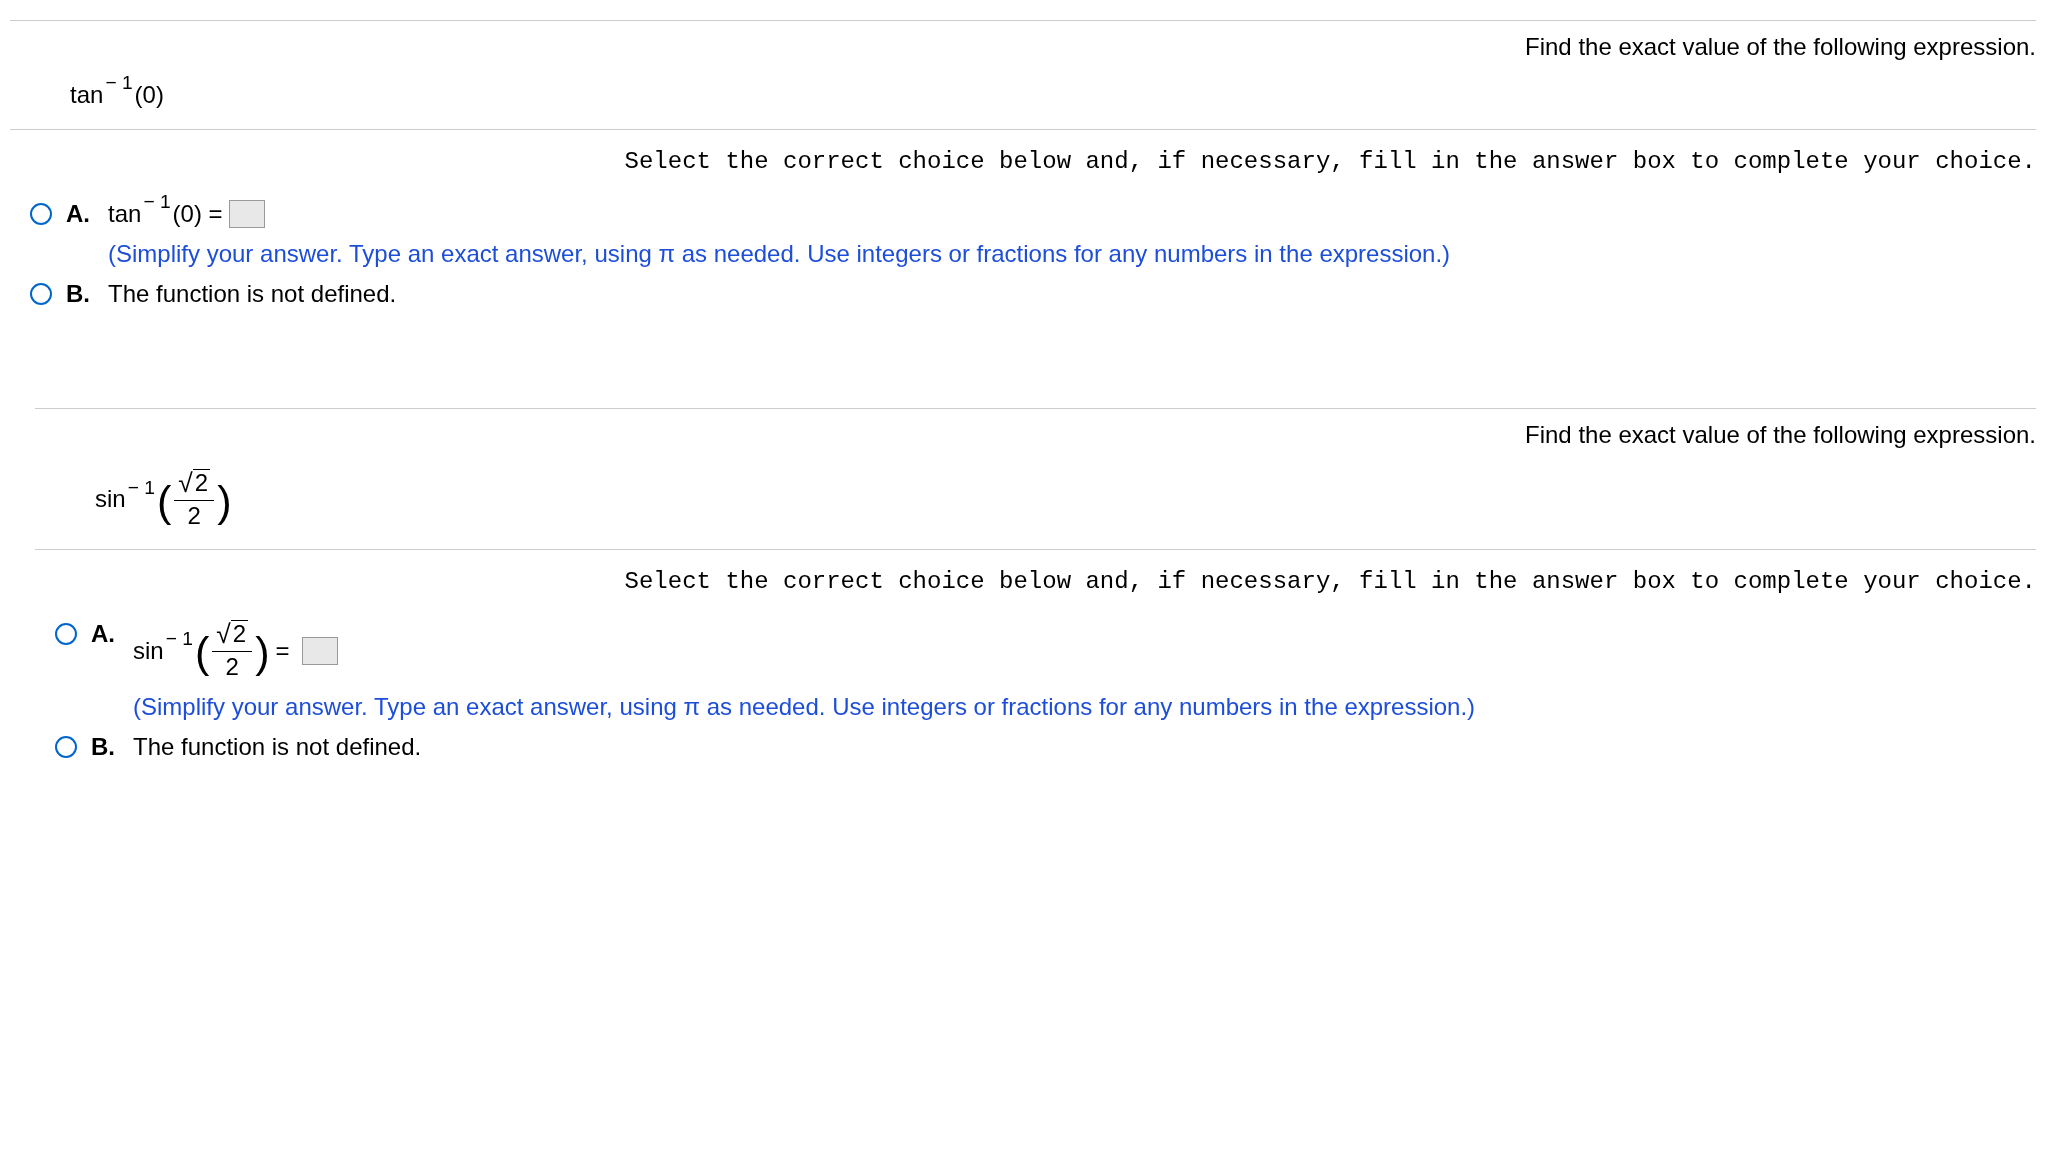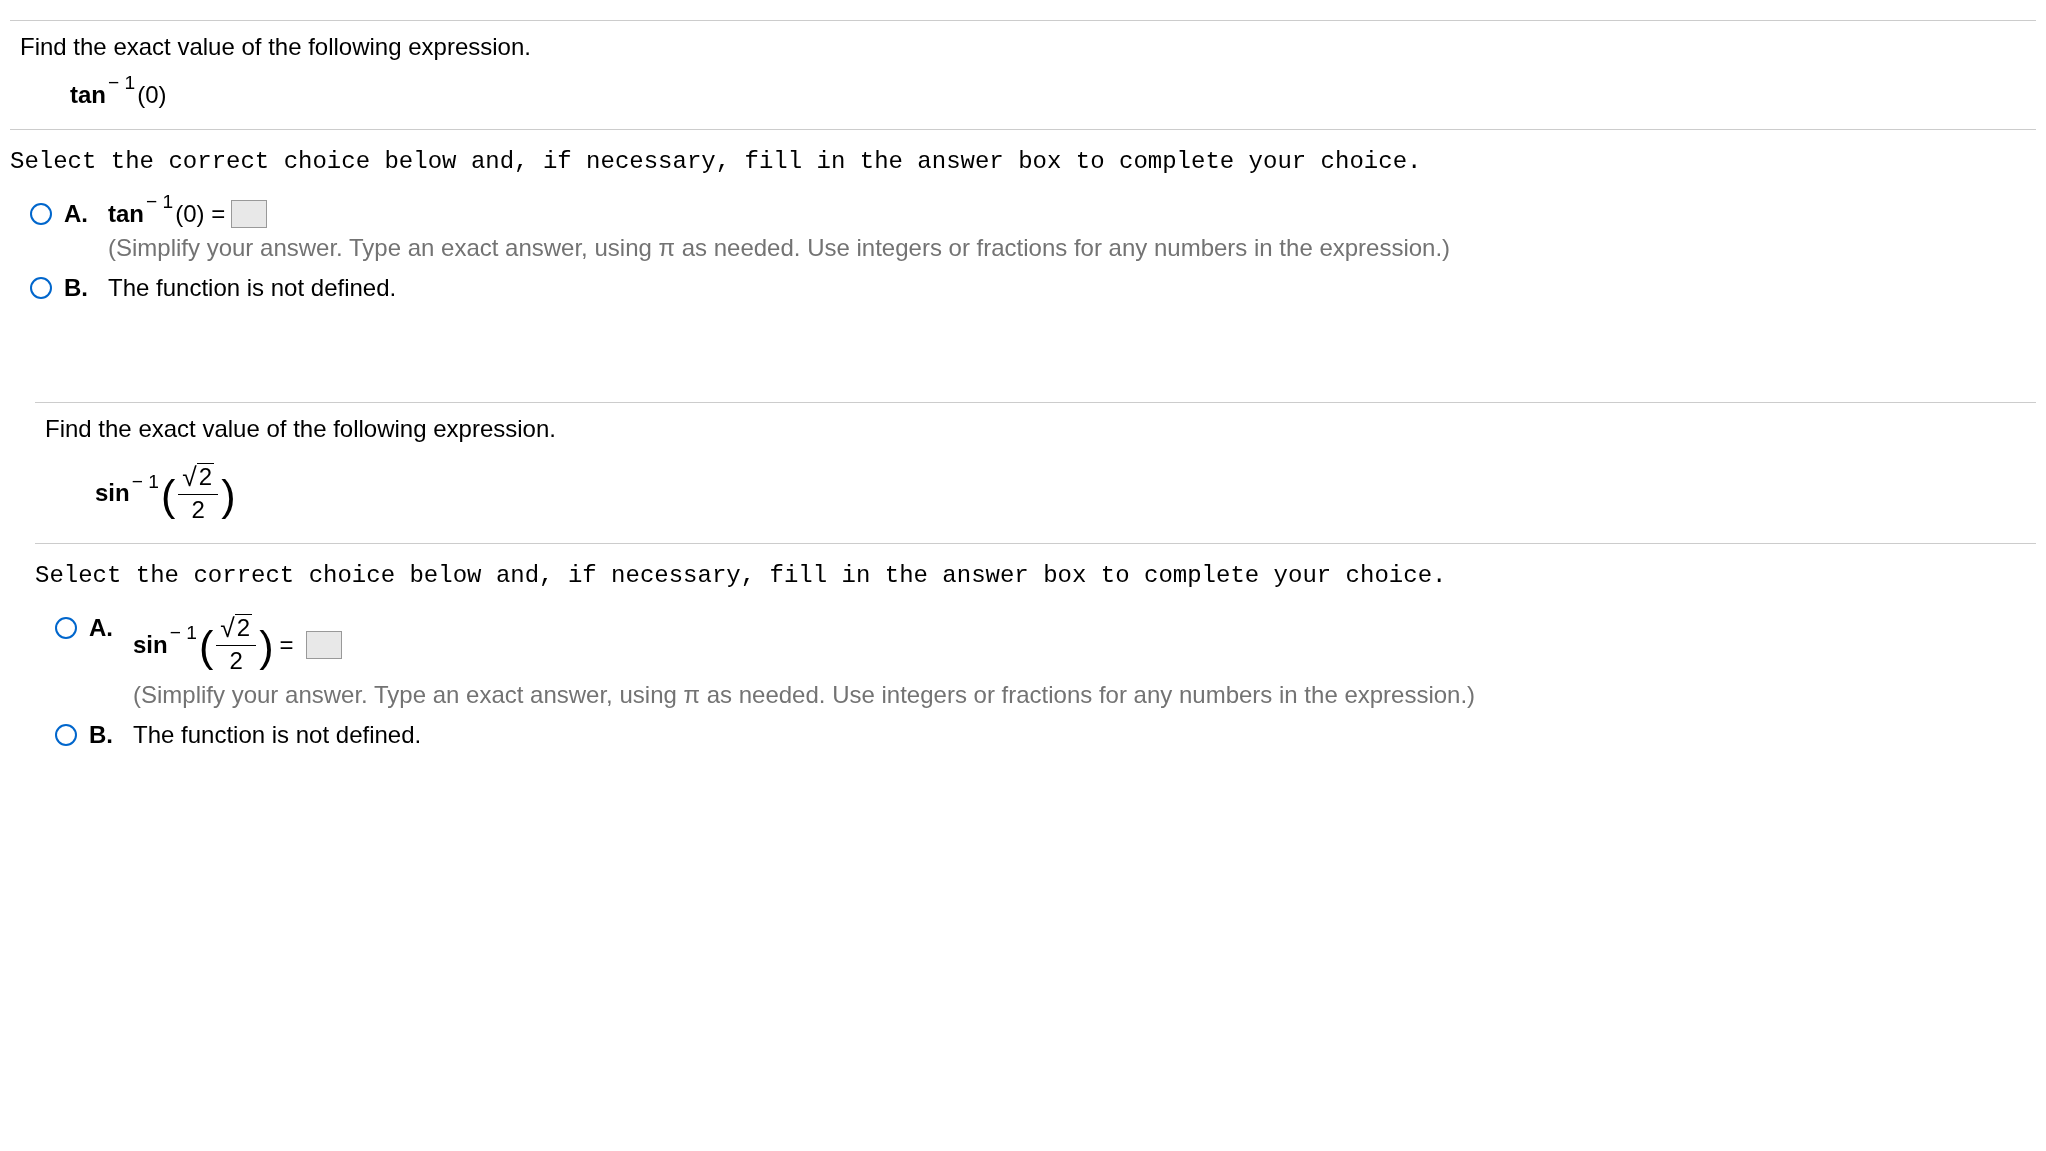--- a/index.html
+++ b/index.html
@@ -9,20 +9,21 @@
     }
     body {
       font-family: Arial, Helvetica, sans-serif;
       font-size: 24px;
       color: #000;
       background: #fff;
       padding: 20px 10px;
     }
     .question-block {
       margin-bottom: 100px;
+      text-align: right;
     }
     .question-block.second {
       margin-left: 25px;
     }
     .hr-top {
       border: none;
       border-top: 1px solid #ccc;
       margin-bottom: 12px;
     }
     .hr-mid {
@@ -68,35 +69,35 @@
     .choice-body {
       display: flex;
       flex-direction: column;
     }
     .choice-line {
       display: flex;
       align-items: center;
       flex-wrap: wrap;
     }
     .hint {
-      color: #737373;
-      margin-top: 6px;
+      color: #1d4ed8;
+      margin-top: 12px;
     }
     .answer-box {
       display: inline-block;
       width: 36px;
       height: 28px;
       background: #e8e8e8;
       border: 1px solid #999;
       margin-left: 6px;
       vertical-align: middle;
     }
     
     .fn {
-      font-weight: bold;
+      font-weight: normal;
     }
     .sup {
       position: relative;
       top: -0.6em;
       font-size: 0.8em;
       margin: 0 2px;
     }
     .frac {
       display: inline-flex;
       flex-direction: column;

